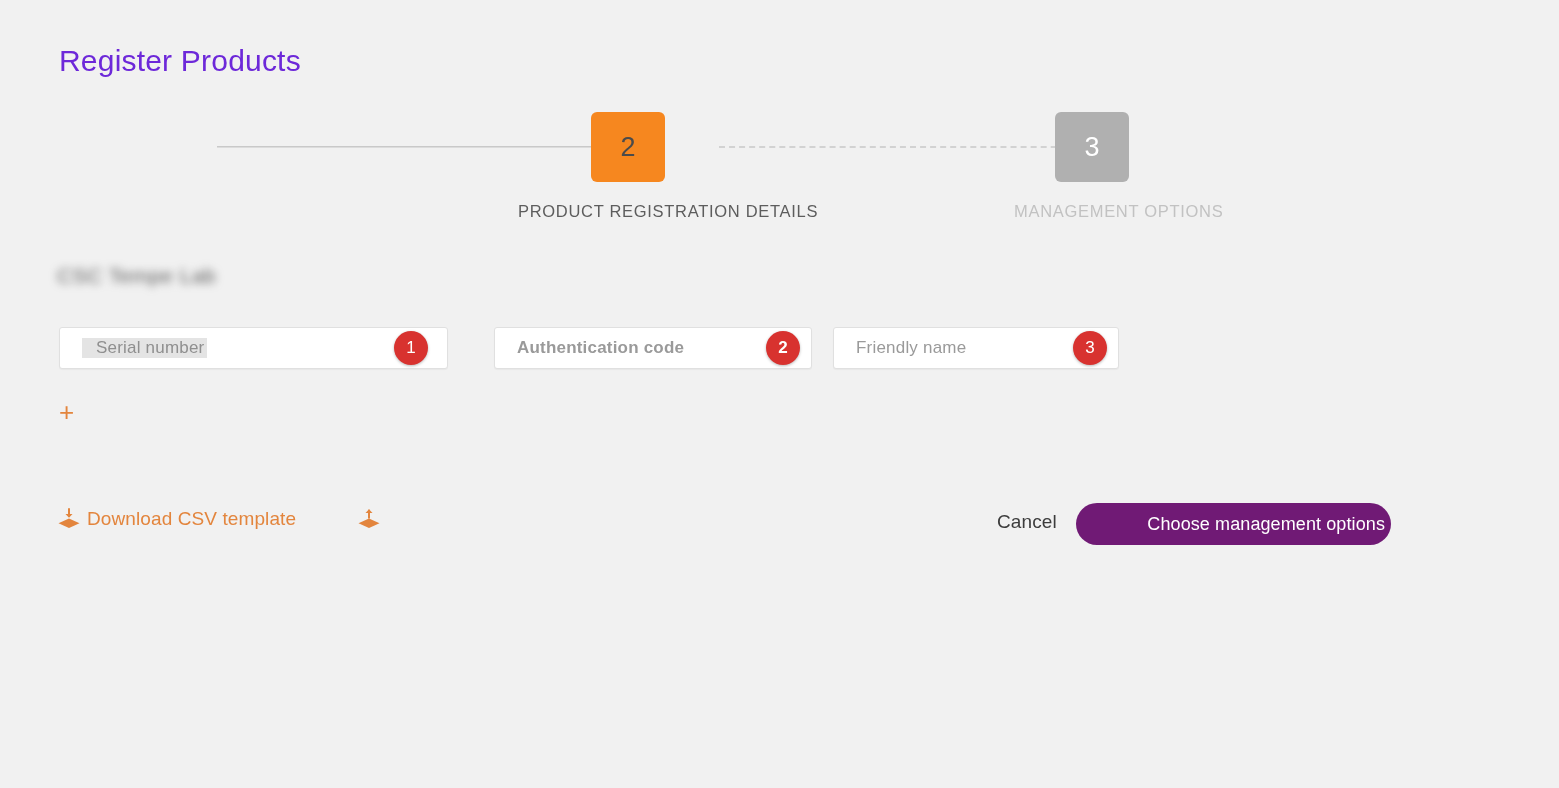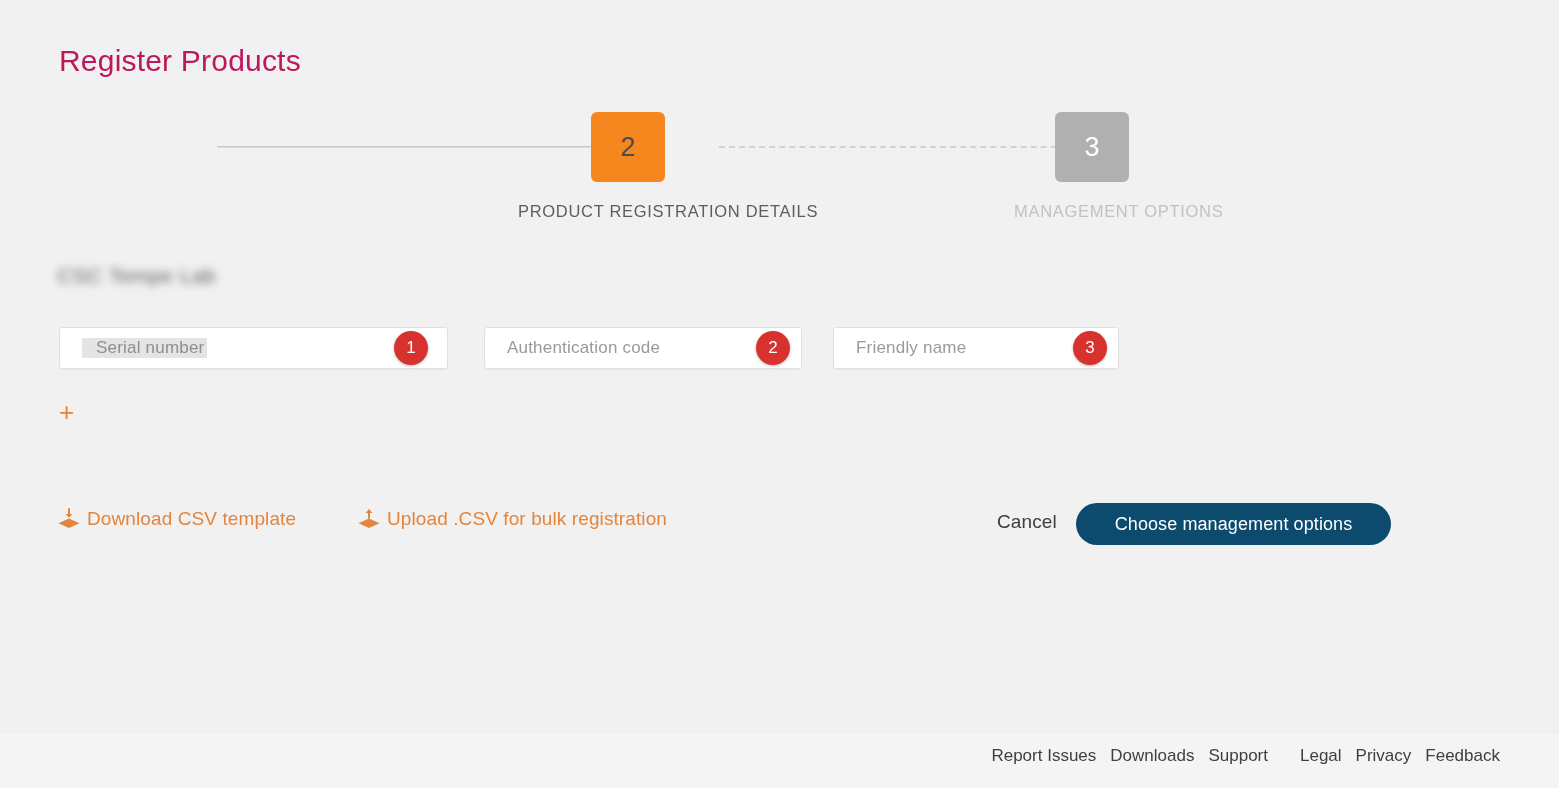--- a/index.html
+++ b/index.html
@@ -19,21 +19,21 @@
     height: 788px;
     background: #f1f1f1;
   }
 
   
   .page-title {
     position: absolute;
     left: 59px;
     top: 44px;
     font-size: 30px;
-    color: #be185d;
+    color: #6d28d9;
     font-weight: 400;
     letter-spacing: 0.2px;
     line-height: 1.1;
   }
 
   
   .stepper {
     position: absolute;
     left: 59px;
     top: 112px;
@@ -106,21 +106,21 @@
     top: 0;
     height: 42px;
     background: #ffffff;
     border: 1px solid #e0e0e0;
     border-radius: 3px;
     box-shadow: 0 1px 1px rgba(0,0,0,0.04);
     display: flex;
     align-items: center;
   }
   .field.f1 { left: 0;   width: 389px; }
-  .field.f2 { left: 425px; width: 318px; }
+  .field.f2 { left: 435px; width: 318px; font-weight: bold; }
   .field.f3 { left: 774px; width: 286px; justify-content: flex-end; }
   .field-text {
     font-size: 17px;
     color: #9a9a9a;
     padding-left: 22px;
     letter-spacing: 0.2px;
     background: transparent;
     border: 0;
     outline: none;
     width: 100%;
@@ -212,27 +212,28 @@
     font-family: "Liberation Sans", sans-serif;
     letter-spacing: 0.1px;
   }
   .primary-btn {
     position: absolute;
     left: 1076px;
     top: 503px;
     width: 315px;
     height: 42px;
     border-radius: 21px;
-    background: #0c4a6e;
+    background: #701a75;
     color: #ffffff;
     border: 0;
     font-size: 18px;
     font-family: "Liberation Sans", sans-serif;
     cursor: default;
     letter-spacing: 0.1px;
+    text-align: right;
   }
 
   
   .footer {
     position: absolute;
     left: 0;
     bottom: 0;
     width: 1559px;
     height: 56px;
     background: #f4f4f4;
@@ -317,32 +318,20 @@
       </svg>
       <span>Download CSV template</span>
     </a>
 
     <a class="csv-link up">
       <svg class="tray-icon" width="24" height="22" viewBox="0 0 24 22">
         <path d="M12 9.8 L12 2.6" stroke="#e3853d" stroke-width="2" stroke-linecap="round" fill="none"></path>
         <path d="M8.5 5 L12 1.2 L15.5 5" fill="#e3853d"></path>
         <path d="M12 10.5 L22.5 15.2 L12 20 L1.5 15.2 Z" fill="#e3853d"></path>
       </svg>
-      <span>Upload .CSV for bulk registration</span>
     </a>
   </div>
 
   <button class="cancel-btn">Cancel</button>
   <button class="primary-btn">Choose management options</button>
 
-  <div class="footer">
-    <div class="footer-links">
-      <a>Report Issues</a>
-      <a>Downloads</a>
-      <a>Support</a>
-      <span class="footer-gap"></span>
-      <a>Legal</a>
-      <a>Privacy</a>
-      <a>Feedback</a>
-    </div>
-  </div>
 
 </div>
 
 </body></html>

